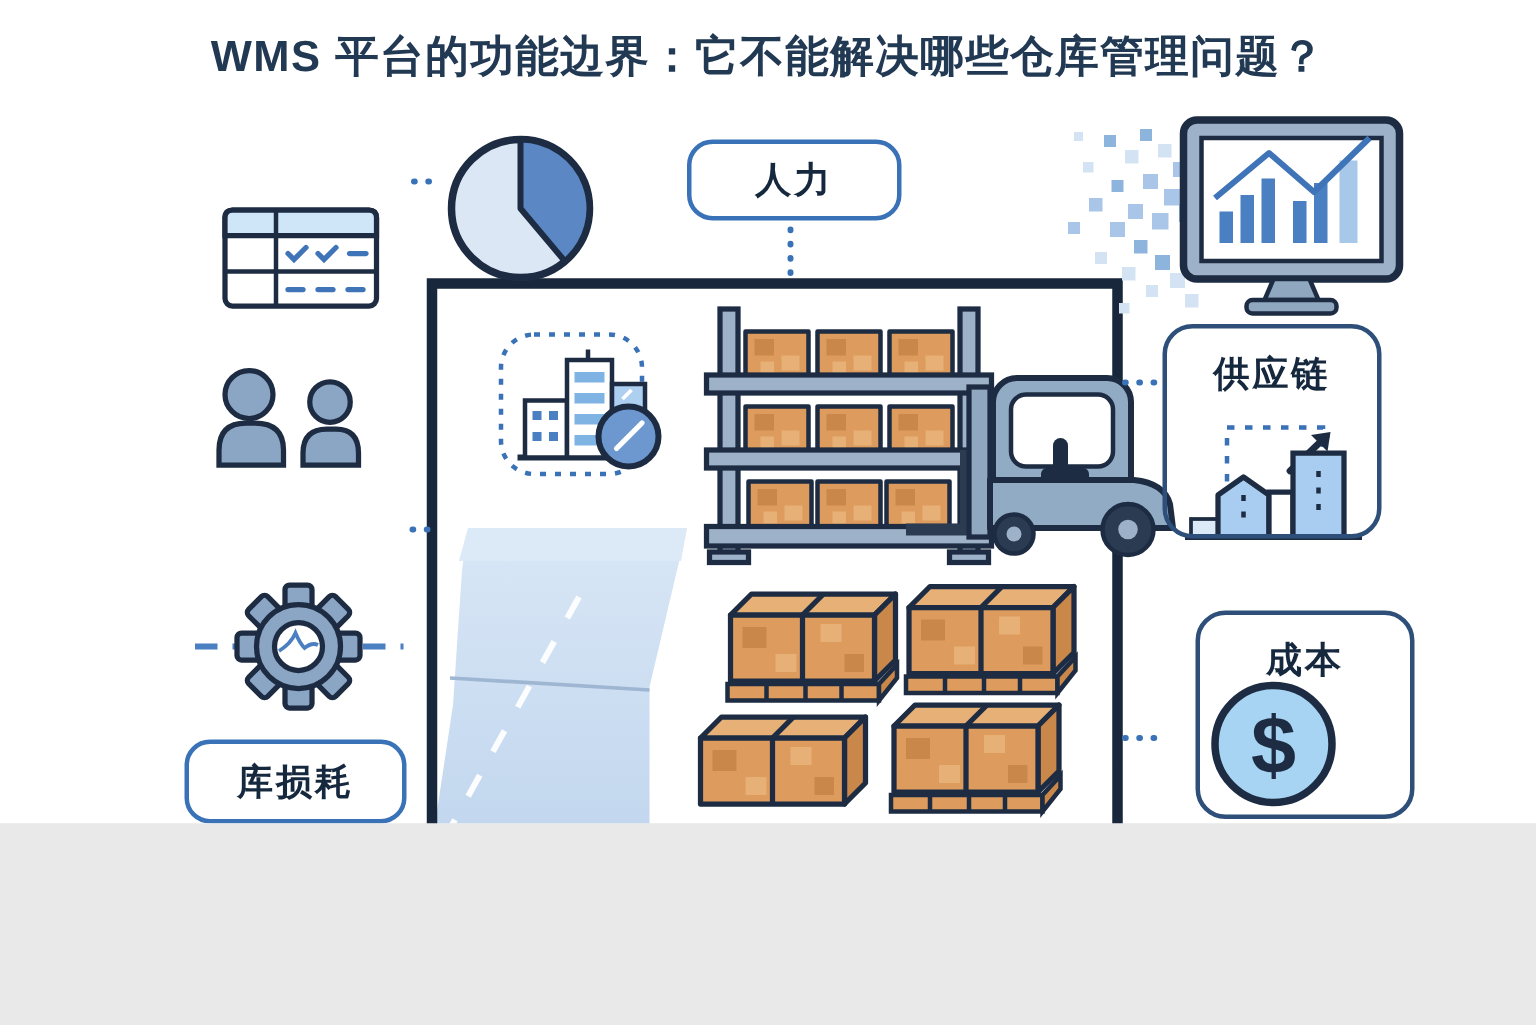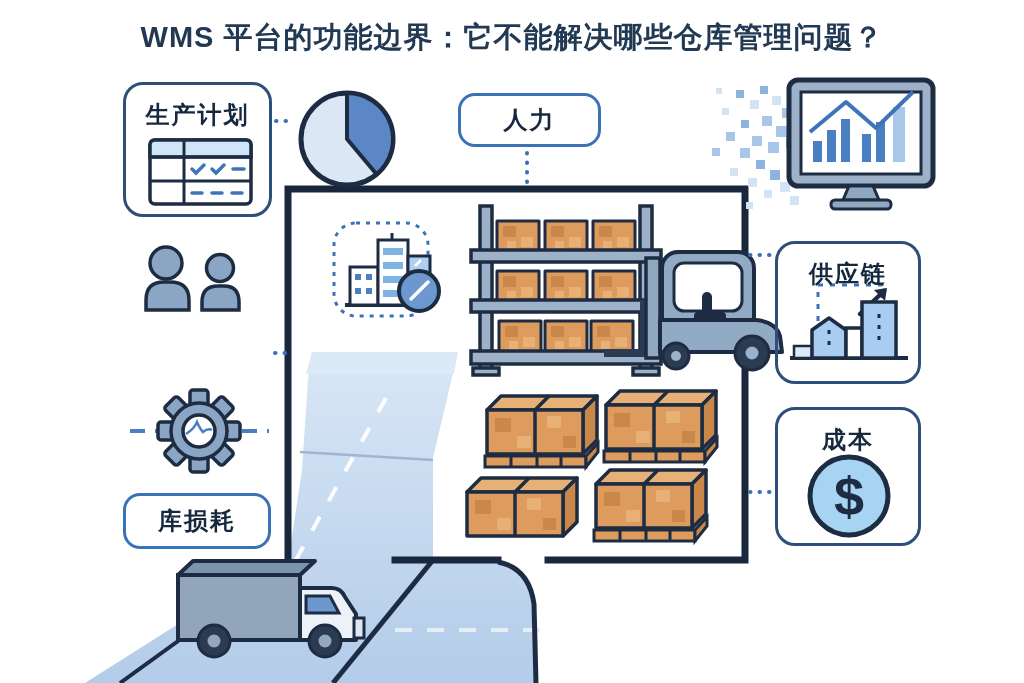--- a/index.html
+++ b/index.html
@@ -1,20 +1,20 @@
 <!DOCTYPE html>
 <html style="--title-color: #223954; --card-border: #2d4f79; --pill-border: #3a72b8; --label-text: #16283e; --navy-outline: #1d2c42; --accent-blue: #4a7fc1; --steel-blue: #8fa8c0; --box-orange: #dd9c5e; --road-blue: #bfd4ec; --coin-fill: #a6d4f2;"><head>
 <meta charset="utf-8">
 <style>
   :root{
     --title-color:#223954; --card-border:#2d4f79; --pill-border:#3a72b8;
     --label-text:#16283e; --navy-outline:#1d2c42; --accent-blue:#4a7fc1;
   }
   html,body{margin:0;padding:0;background:#e9e9e9;}
-  .stage{position:relative;width:1024px;height:683px;background:#ffffff;overflow:hidden;
+  .stage{position:relative;width:1024px;height:549px;background:#ffffff;overflow:hidden;
          font-family:"Liberation Sans","DejaVu Sans",sans-serif;margin:0 auto;}
   .title{position:absolute;left:0;right:0;top:18px;text-align:center;
          font-size:29px;font-weight:800;color:var(--title-color,#223954);letter-spacing:1px;z-index:3;}
   .art{position:absolute;left:0;top:0;z-index:1;}
   .pill{position:absolute;border:3.5px solid var(--pill-border,#3a72b8);border-radius:17px;
         background:#fff;display:flex;align-items:center;justify-content:center;
         font-size:24px;font-weight:700;color:var(--label-text,#16283e);z-index:2;letter-spacing:2px;}
   .card{position:absolute;border:3.5px solid var(--card-border,#2d4f79);border-radius:20px;
         background:transparent;display:flex;align-items:flex-start;justify-content:center;
         font-size:24px;font-weight:700;color:var(--label-text,#16283e);z-index:2;letter-spacing:2px;}
@@ -273,35 +273,32 @@
 
     <g stroke="#3a72b8" stroke-width="4" stroke-linecap="round" stroke-dasharray="0.5 9" fill="none">
       <line x1="276" y1="121" x2="294" y2="121"></line>
       <line x1="275" y1="353" x2="287" y2="353"></line>
       <line x1="527" y1="153" x2="527" y2="183"></line>
       <line x1="750" y1="255" x2="772" y2="255"></line>
       <line x1="750" y1="492" x2="772" y2="492"></line>
     </g>
   </svg>
 
-  <div class="card" style="left:123px;top:82px;width:143px;height:129px">
-    <span>生产计划</span>
-  </div>
 
 
   <div class="pill" style="left:123px;top:493px;width:142px;height:50px">
     <span>库损耗</span>
   </div>
 
   <div class="pill" style="left:458px;top:93px;width:137px;height:48px">
     <span>人力</span>
   </div>
 
-  <div class="card" style="left:775px;top:241px;width:140px;height:137px">
+  <div class="card" style="left:775px;top:216px;width:140px;height:137px">
     <span>供应链</span>
   </div>
 
-  <div class="card" style="left:775px;top:407px;width:140px;height:133px">
+  <div class="card" style="left:797px;top:407px;width:140px;height:133px">
     <span>成本</span>
   </div>
 
 
 </div>
 
 </body></html>

